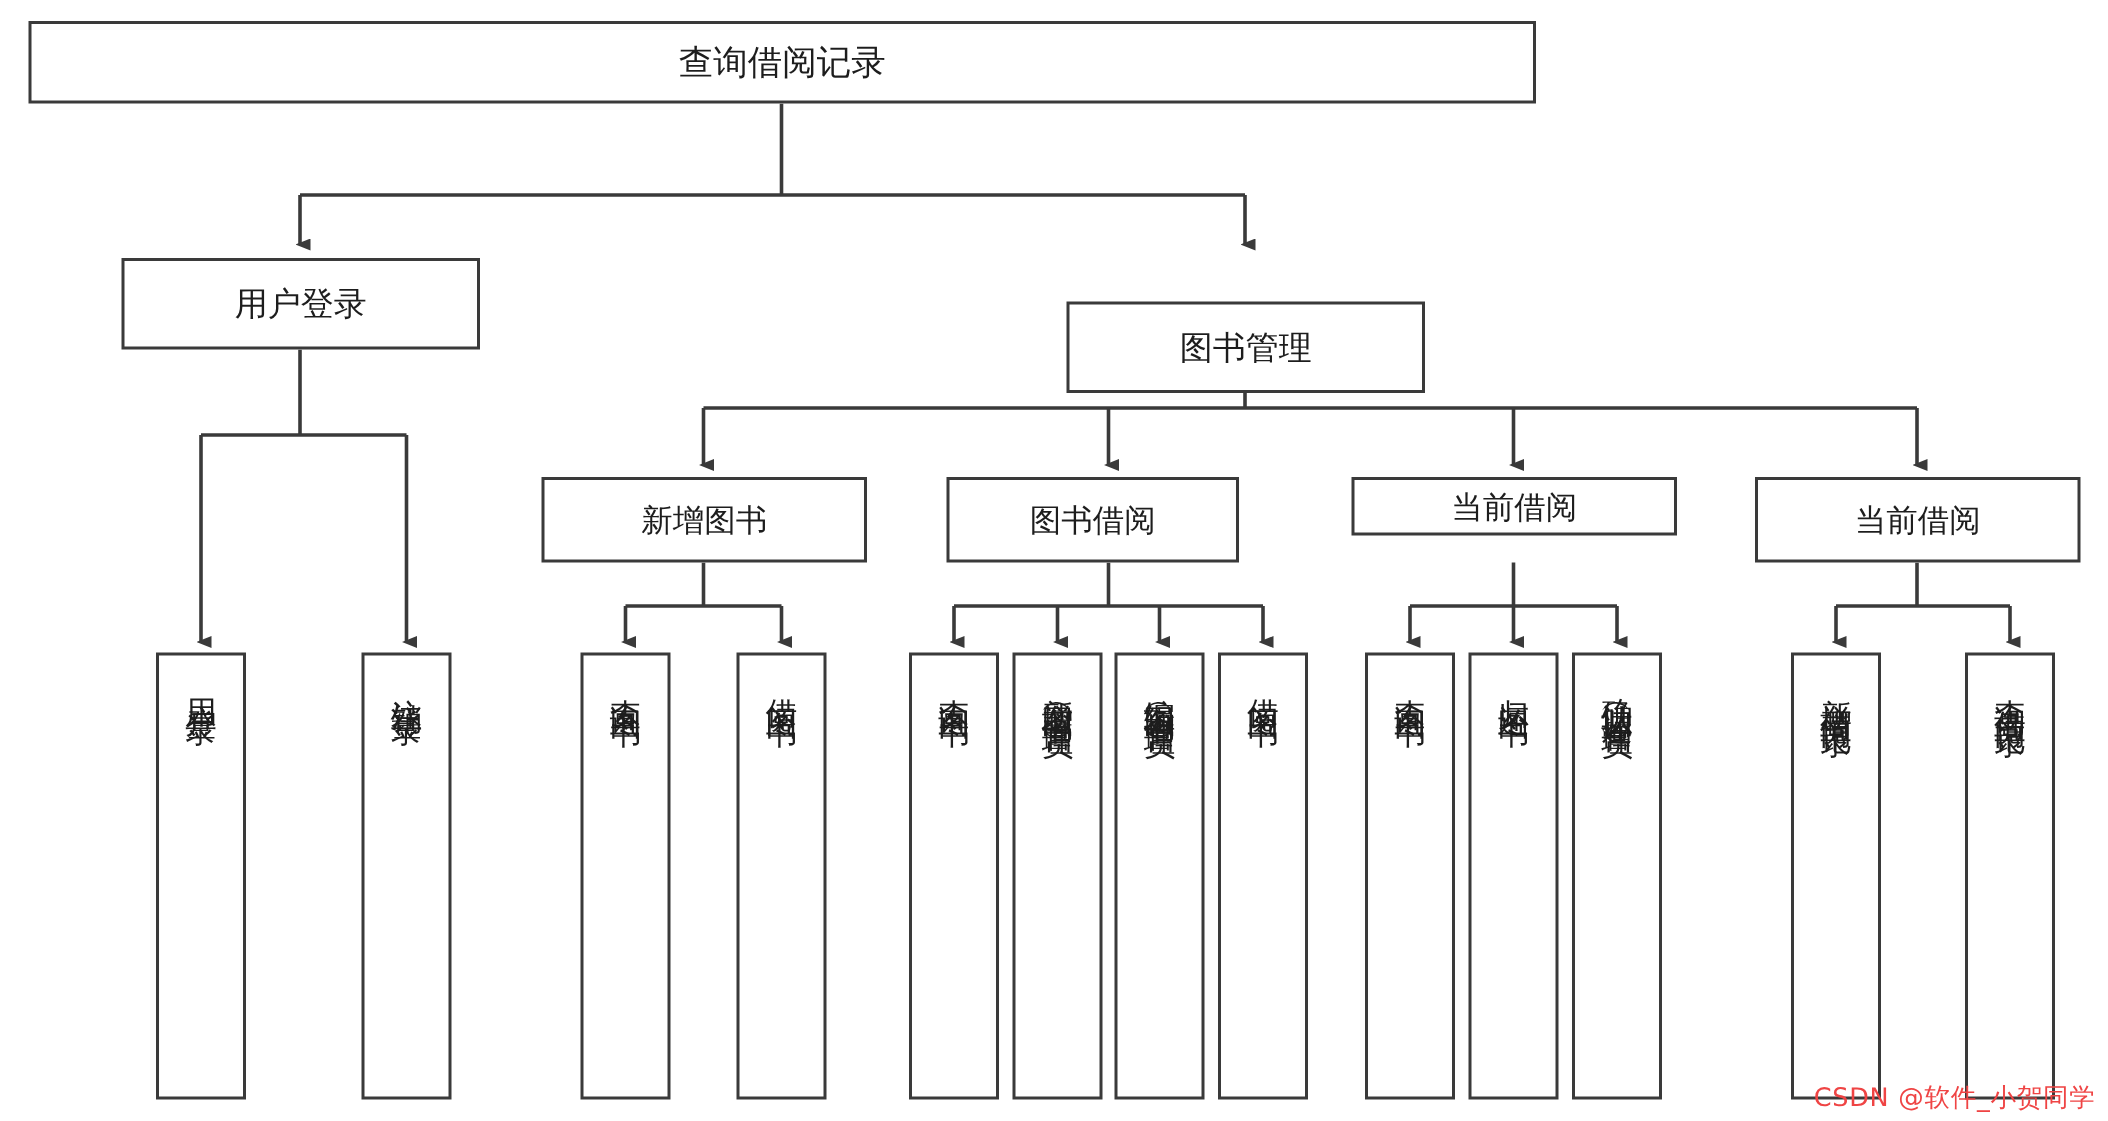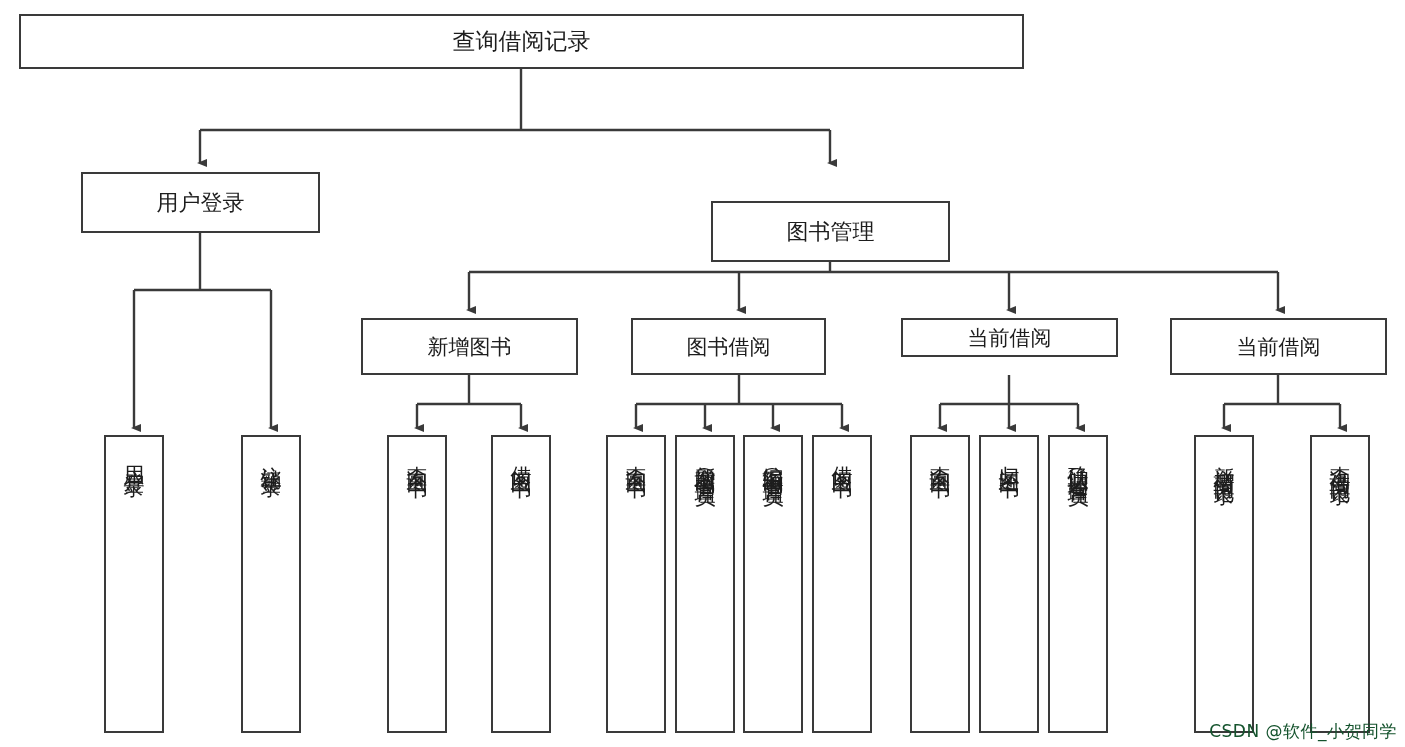--- a/index.html
+++ b/index.html
@@ -59,21 +59,21 @@
     white-space: nowrap;
   }
   .leaf.tall .vtext {
     letter-spacing: 3px;
   }
   .watermark {
     position: absolute;
     right: 8px;
     bottom: 4px;
     font-size: 17px;
-    color: #14532d;
+    color: #ef4444;
     letter-spacing: 0.5px;
     white-space: nowrap;
     text-align: right;
   }
 </style>
 </head>
 <body>
 
 <div id="canvas">
 

